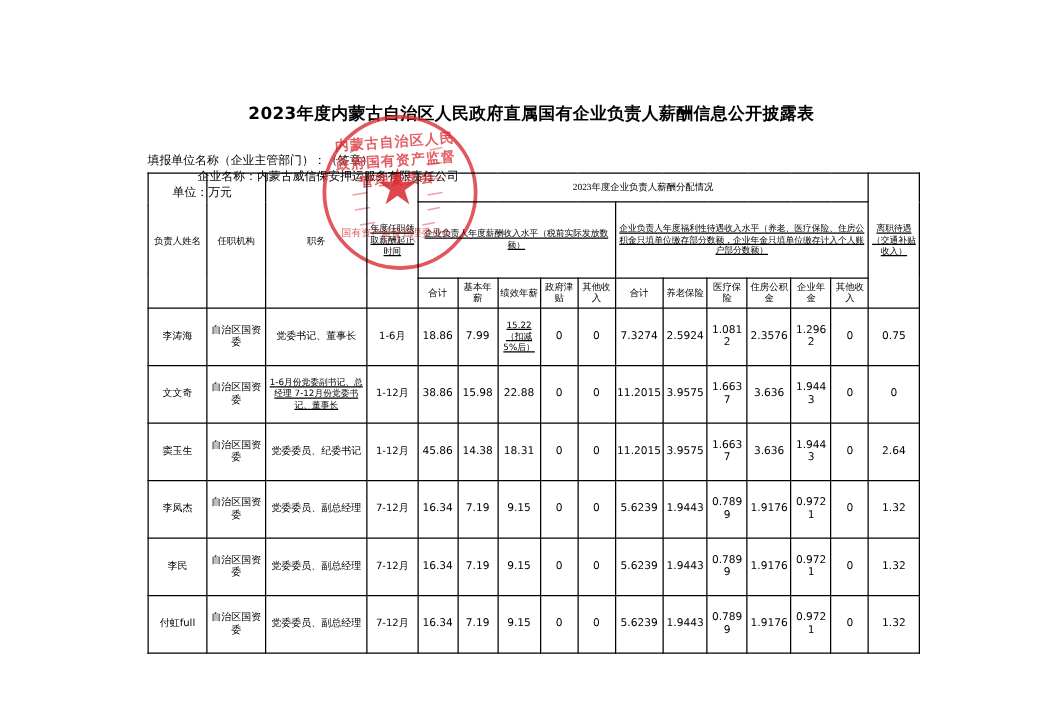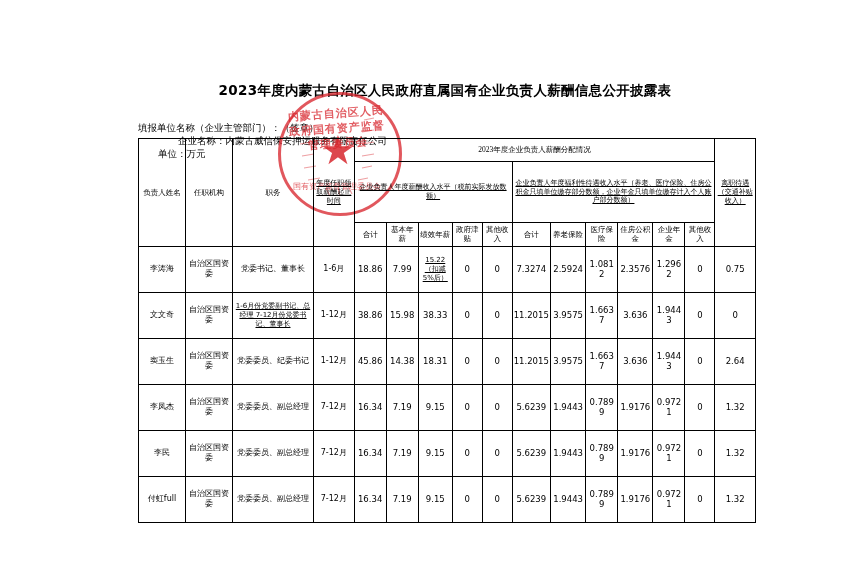--- a/index.html
+++ b/index.html
@@ -14,21 +14,20 @@
     color: #000;
     position: relative;
     overflow: hidden;
   }
   .page {
     position: relative;
     width: 788px;
     height: 567px;
     box-sizing: border-box;
     padding: 0;
-    margin-left: 20px;
   }
   .doc-title {
     position: absolute;
     top: 82px;
     left: 0;
     width: 850px;
     text-align: center;
     font-size: 13.5px;
     font-weight: bold;
     letter-spacing: 0.3px;
@@ -227,21 +226,21 @@
         <td class="numcell">0.75</td>
       </tr>
 
       <tr class="rowh">
         <td class="celltxt">文文奇</td>
         <td class="celltxt">自治区国资委</td>
         <td class="vxsmall">1-6月份党委副书记、总经理 7-12月份党委书记、董事长</td>
         <td class="celltxt">1-12月</td>
         <td class="numcell">38.86</td>
         <td class="numcell">15.98</td>
-        <td class="numcell">38.33</td>
+        <td class="numcell">22.88</td>
         <td class="numcell">0</td>
         <td class="numcell">0</td>
         <td class="numcell">11.2015</td>
         <td class="numcell">3.9575</td>
         <td class="numcell">1.6637</td>
         <td class="numcell">3.636</td>
         <td class="numcell">1.9443</td>
         <td class="numcell">0</td>
         <td class="numcell">0</td>
       </tr>

